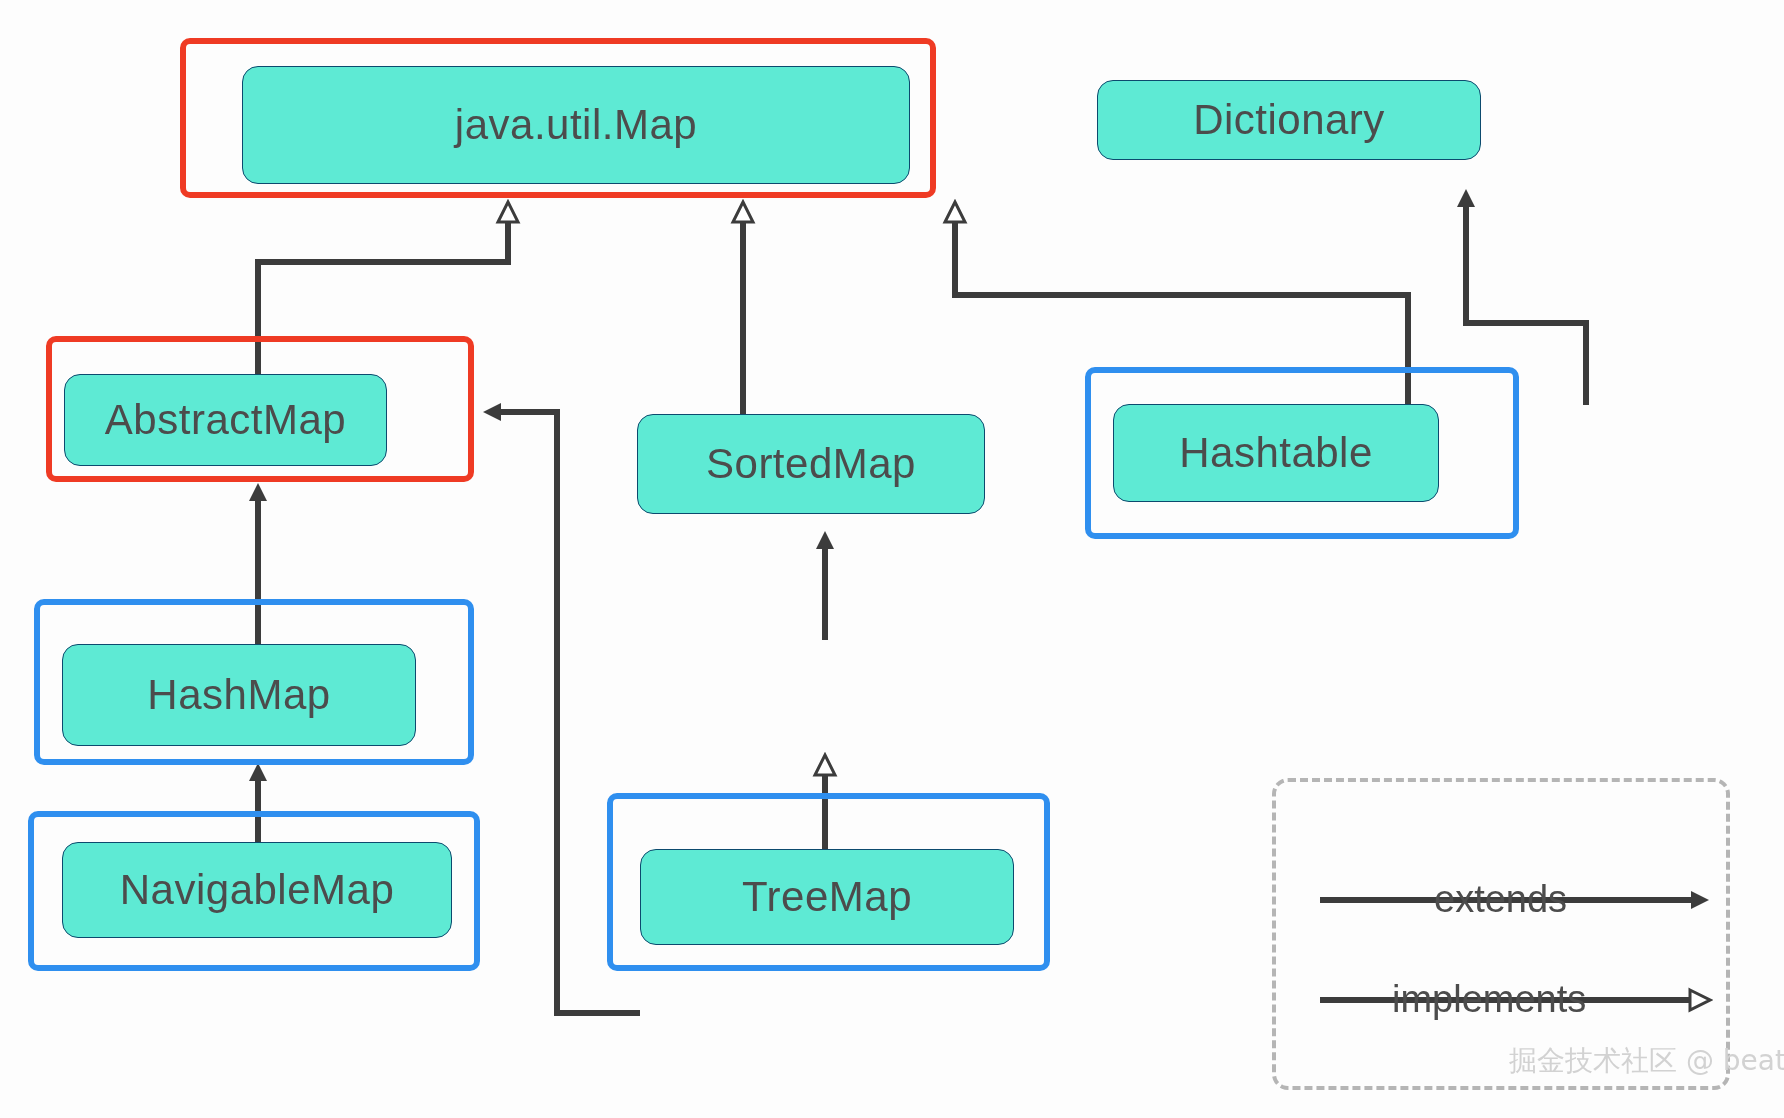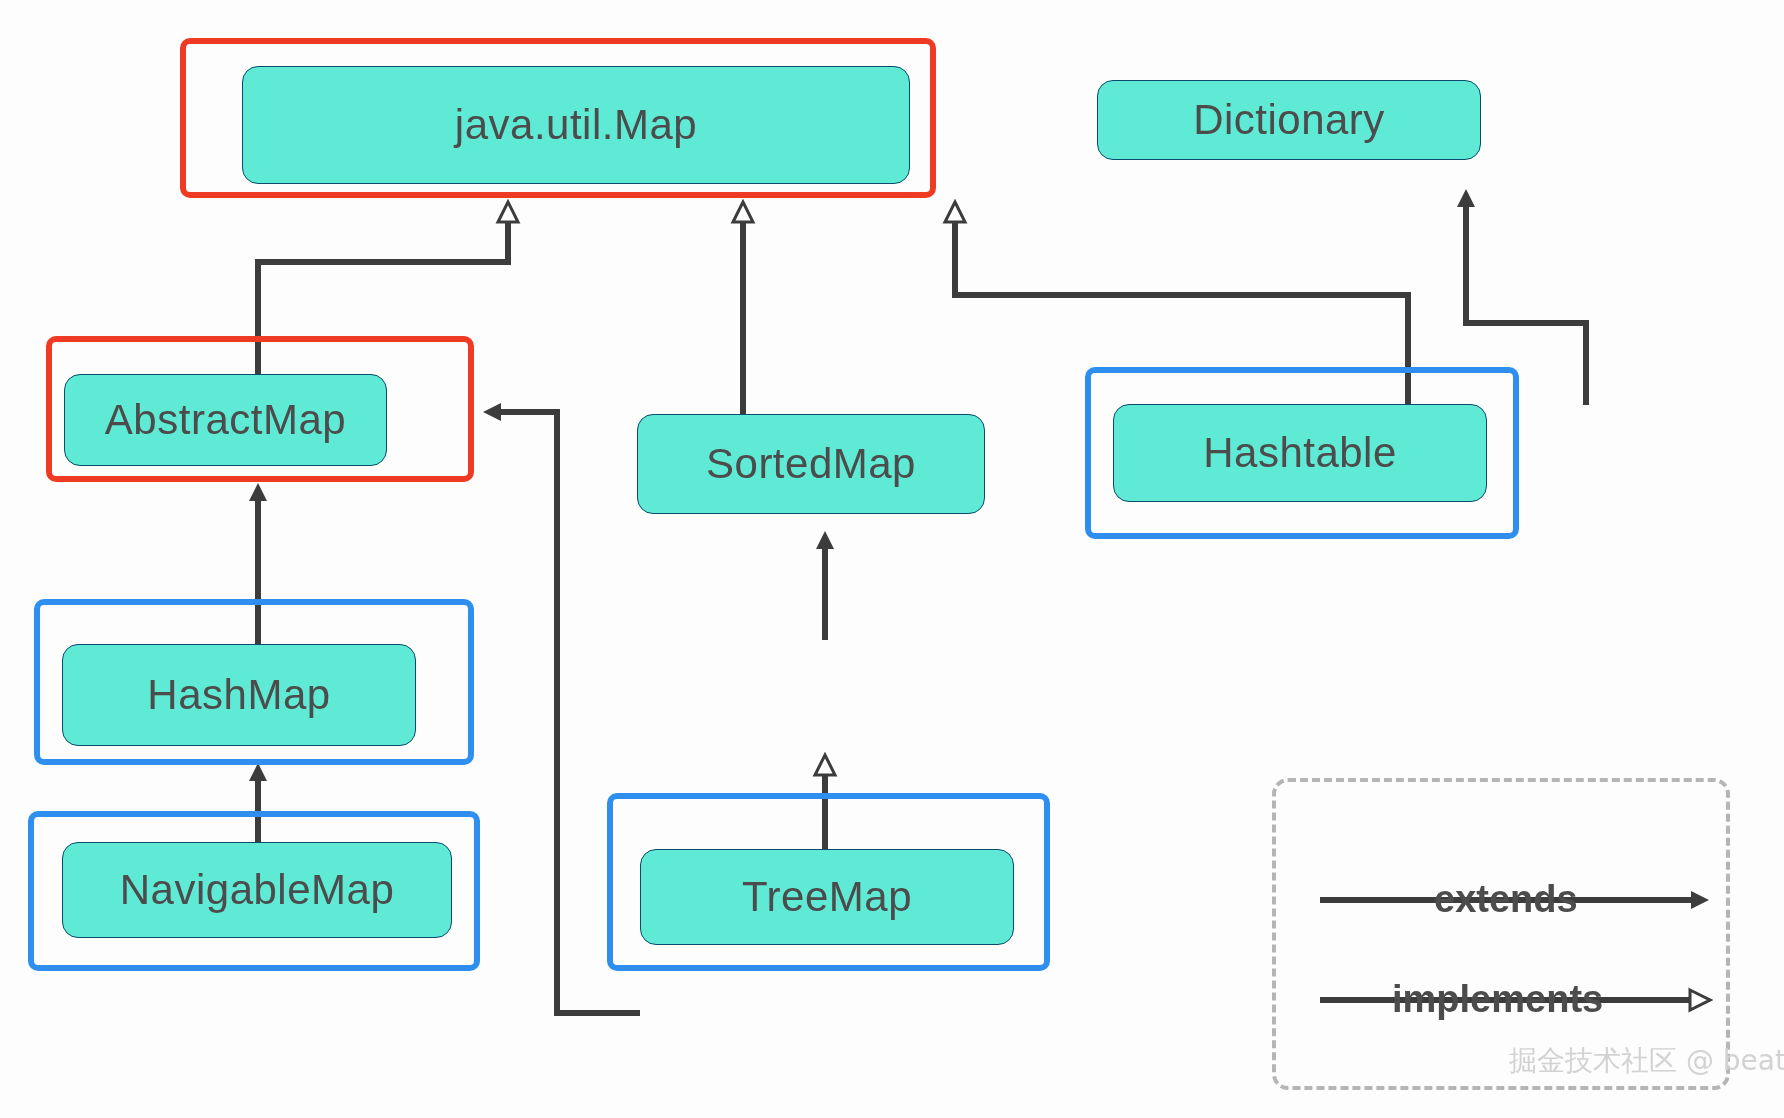--- a/index.html
+++ b/index.html
@@ -9,21 +9,21 @@
   svg.layer{position:absolute;left:0;top:0;width:1784px;height:1118px;}
   .nodebox{position:absolute;box-sizing:border-box;border:1px solid #0c4a6e;
            border-radius:16px;background:#5eead4;display:flex;align-items:center;
            justify-content:center;}
   .nodebox span{font-size:42px;color:#4c4c4c;letter-spacing:0.5px;white-space:nowrap;}
   .hl{position:absolute;box-sizing:border-box;border-radius:10px;background:transparent;}
   .hl-red{border:6px solid #ef3b24;}
   .hl-blue{border:6px solid #2f8fef;}
   .legend-box{position:absolute;box-sizing:border-box;border:4px dashed #b5b5b5;
               border-radius:16px;background:transparent;}
-  .legend-label{position:absolute;font-size:38px;color:#4c4c4c;white-space:nowrap;font-weight:bold;}
+  .legend-label{position:absolute;font-size:38px;color:#4c4c4c;white-space:nowrap;}
   .watermark{position:absolute;font-size:28px;color:#d2d2d2;white-space:nowrap;
              font-family:"DejaVu Sans",sans-serif;}
 </style>
 </head>
 <body>
 
 <div id="stage">
 
   <svg class="layer" viewBox="0 0 1784 1118" xmlns="http://www.w3.org/2000/svg">
     <defs>
@@ -78,21 +78,21 @@
   </div>
 
   <div class="nodebox" style="left:64px;top:374px;width:323px;height:92px;">
     <span>AbstractMap</span>
   </div>
 
   <div class="nodebox" style="left:637px;top:414px;width:348px;height:100px;">
     <span>SortedMap</span>
   </div>
 
-  <div class="nodebox" style="left:1113px;top:404px;width:374px;height:98px;">
+  <div class="nodebox" style="left:1113px;top:404px;width:326px;height:98px;">
     <span>Hashtable</span>
   </div>
 
   <div class="nodebox" style="left:62px;top:644px;width:354px;height:102px;">
     <span>HashMap</span>
   </div>
 
 
   <div class="nodebox" style="left:62px;top:842px;width:390px;height:96px;">
     <span>NavigableMap</span>

